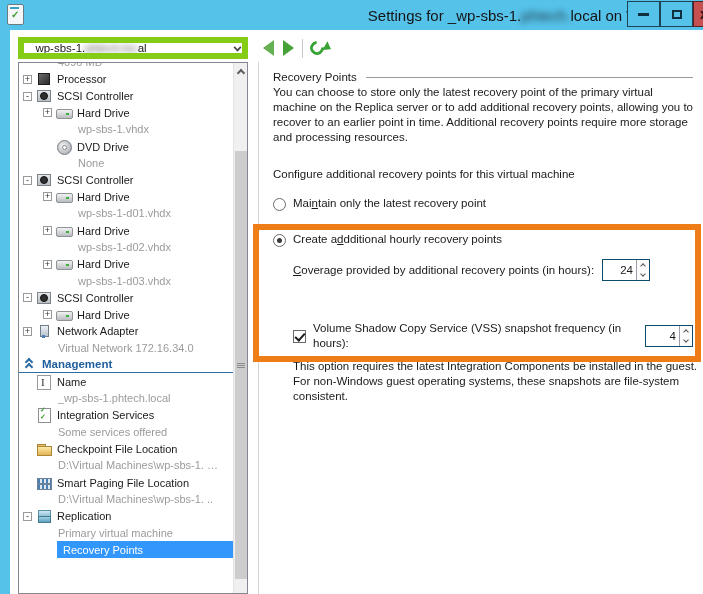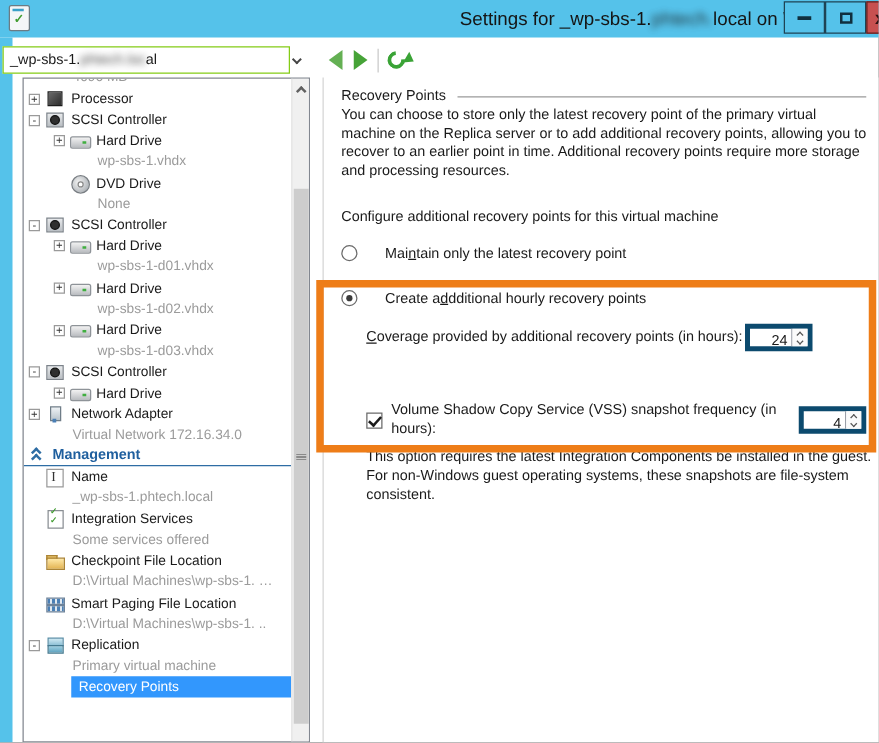--- a/index.html
+++ b/index.html
@@ -20,21 +20,21 @@
   .blurred{filter:blur(3px);opacity:.8;}
   .cap-btn{position:absolute;top:1px;width:33px;height:26px;border:1px solid #1e4354;
     display:flex;align-items:center;justify-content:center;background:#55c2ea;}
   .cap-min{left:627px;}
   .cap-max{left:660px;}
   .cap-close{left:693px;background:#c75050;border-color:#5c1f1f;justify-content:flex-start;padding-left:6px;}
   .glyph-min{width:11px;height:3px;background:#10303f;}
   .glyph-max{width:10px;height:9px;border:2px solid #10303f;background:transparent;}
   .glyph-close{color:#2a0f0f;font-size:14px;font-weight:bold;}
   
-  .combo{position:absolute;left:2px;top:37px;width:230px;height:22px;border:1px solid #84cc16;background:#fff;
+  .combo{position:absolute;left:18px;top:37px;width:230px;height:22px;border:6px solid #84cc16;background:#fff;
     display:flex;align-items:center;padding:0 22px 0 5px;font-size:11.5px;white-space:nowrap;overflow:hidden;}
   .combo-chev{position:absolute;left:234px;top:44px;width:7px;height:7px;border:solid #444;
     border-width:0 0 2px 2px;transform:rotate(-45deg) scale(.8);}
   .nav-back{position:absolute;left:263px;top:40px;width:0;height:0;
     border-top:8px solid transparent;border-bottom:8px solid transparent;border-right:11px solid #64b053;}
   .nav-fwd{position:absolute;left:283px;top:40px;width:0;height:0;
     border-top:8px solid transparent;border-bottom:8px solid transparent;border-left:11px solid #46a337;}
   .nav-sep{position:absolute;left:302px;top:39px;width:1px;height:19px;background:#c9c9c9;}
   .refresh{position:absolute;left:310px;top:41px;width:14px;height:14px;border:3px solid #3aa336;
     border-radius:50%;border-top-color:transparent;transform:rotate(40deg);}
@@ -103,29 +103,29 @@
   .vs-thumb{position:absolute;left:1px;top:88px;width:12px;height:428px;background:#cdcdcd;
     display:flex;align-items:center;justify-content:center;}
   .vs-grip{width:8px;height:5px;background:repeating-linear-gradient(180deg,#8a8a8a 0 1px,transparent 1px 2px);}
   
   .rpanel{position:absolute;left:258px;top:62px;width:445px;bottom:0;border-left:1px solid #d5d5d5;
     background:#fff;padding:8px 8px 0 14px;font-size:11.5px;line-height:15px;}
   .rhead{display:flex;align-items:center;gap:9px;height:15px;}
   .rline{flex:1;height:1px;background:#9a9a9a;margin-right:2px;}
   .intro{width:424px;}
   .configure{margin-top:22px;}
-  .opt-row{margin-top:14px;display:flex;align-items:flex-start;gap:15px;}
+  .opt-row{margin-top:14px;display:flex;align-items:flex-end;}
   .opt-row.second{margin-top:21px;}
   .radio{flex:0 0 13px;width:13px;height:13px;border:1px solid #6a6a6a;border-radius:50%;
     background:#fff;position:relative;margin-right:7px;}
   .radio.sel::after{content:"";position:absolute;left:3px;top:3px;width:5px;height:5px;border-radius:50%;background:#3a3a3a;}
   .u{text-decoration:underline;}
   .coverage-row{margin-top:12px;display:flex;align-items:center;}
   .coverage-row .lbl{margin-left:20px;}
-  .spin{display:flex;height:22px;border:4px solid #0c4a6e;background:#fff;align-items:stretch;}
+  .spin{display:flex;height:22px;border:1px solid #0c4a6e;background:#fff;align-items:stretch;}
   .spin-val{width:33px;text-align:right;padding:3px 3px 0 0;font-size:11.5px;}
   .spin-btns{width:13px;border-left:1px solid #9a9fa8;display:flex;flex-direction:column;}
   .spin-up,.spin-down{flex:1;display:flex;align-items:center;justify-content:center;background:#fbfbfb;}
   .spin-up i{width:4px;height:4px;border:solid #555;border-width:1.5px 1.5px 0 0;transform:rotate(-45deg);margin-top:2px;display:block;}
   .spin-down i{width:4px;height:4px;border:solid #555;border-width:1.5px 1.5px 0 0;transform:rotate(135deg);margin-bottom:2px;display:block;}
   .spin.cov{margin-left:auto;margin-right:45px;}
   .spin.vss{margin-left:auto;margin-right:2px;}
   .vss-row{margin-top:40px;display:flex;align-items:center;}
   .checkbox{flex:0 0 13px;width:13px;height:13px;border:1px solid #6a6a6a;background:#fff;position:relative;
     margin-left:20px;margin-right:7px;}

